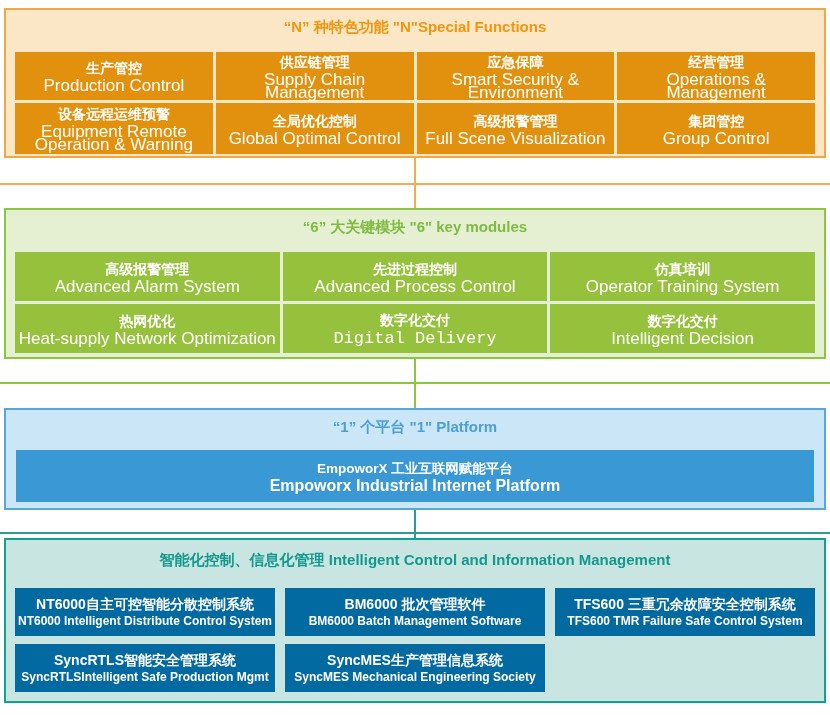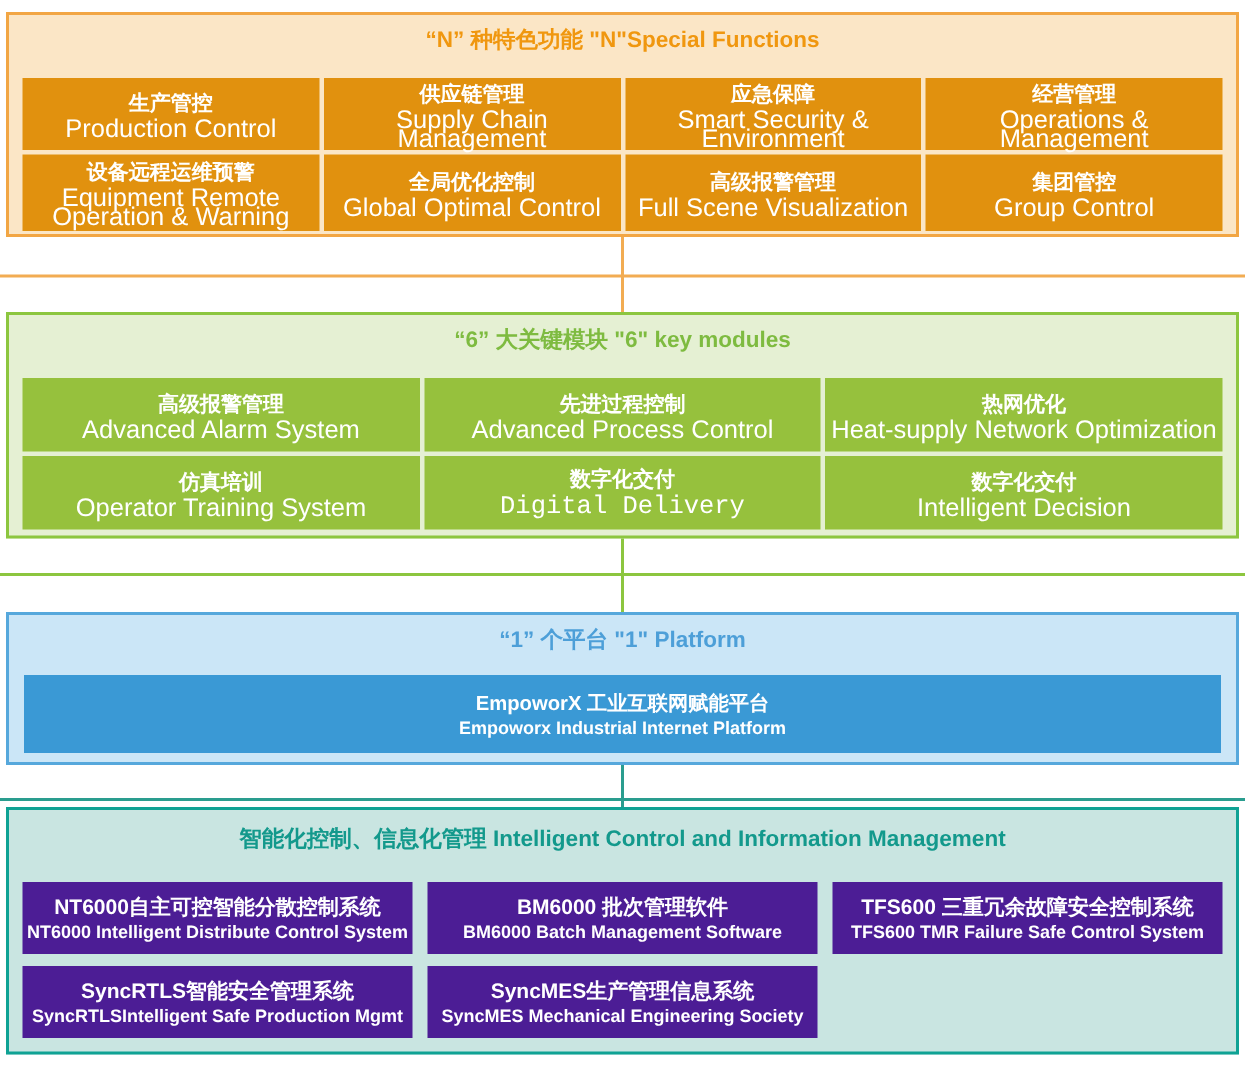--- a/index.html
+++ b/index.html
@@ -40,27 +40,27 @@
   .s2 .box{background:#96C13D;}
   .s2 .box .en{white-space:nowrap;}
   .s2 .col2{grid-column:2;font-family:Liberation Mono, monospace;}
   .s2 .col3{grid-column:3;}
 
   
   .s3{top:408px;height:102px;background:#CBE6F7;border-color:#56A8DC;}
   .s3 .panel-title{color:#4D9FD8;}
   .s3 .box{background:#3A99D5;height:52px;margin:6px 1px 0;}
   .s3 .box .zh{font-size:13.5px;}
-  .s3 .box .en{font-weight:bold;font-size:12px;}
+  .s3 .box .en{font-weight:bold;font-size:16px;}
 
   
   .s4{top:538px;height:165px;background:#C9E5E1;border-color:#0FA294;}
   .s4 .panel-title{color:#13998C;margin-top:9px;}
   .s4 .grid{grid-template-columns:repeat(3,1fr);grid-template-rows:48px 48px;gap:8px 10px;margin-top:11px;}
-  .s4 .box{background:#4c1d95;}
+  .s4 .box{background:#0369a1;}
   .s4 .box .en{font-weight:bold;font-size:12px;white-space:nowrap;}
 
   
   .hline{position:absolute;left:0;right:0;height:2px;}
   .vline{position:absolute;left:414px;width:2px;}
   .c-orange{background:#F2AC52;}
   .c-green{background:#8CC63F;}
   .c-teal{background:#2A9D8F;}
   .h1{top:183px;}  .v1{top:158px;height:50px;}
   .h2{top:382px;}  .v2{top:359px;height:49px;}
@@ -117,26 +117,26 @@
     <div class="grid">
       <div class="box">
         <div class="zh">高级报警管理</div>
         <div class="en">Advanced Alarm System</div>
       </div>
       <div class="box">
         <div class="zh">先进过程控制</div>
         <div class="en">Advanced Process Control</div>
       </div>
       <div class="box">
+        <div class="zh">仿真培训</div>
+        <div class="en">Operator Training System</div>
+      </div>
+      <div class="box">
         <div class="zh">热网优化</div>
         <div class="en">Heat-supply Network Optimization</div>
-      </div>
-      <div class="box">
-        <div class="zh">仿真培训</div>
-        <div class="en">Operator Training System</div>
       </div>
       <div class="box col2">
         <div class="zh">数字化交付</div>
         <div class="en">Digital Delivery</div>
       </div>
       <div class="box col3">
         <div class="zh">数字化交付</div>
         <div class="en">Intelligent Decision</div>
       </div>
     </div>

